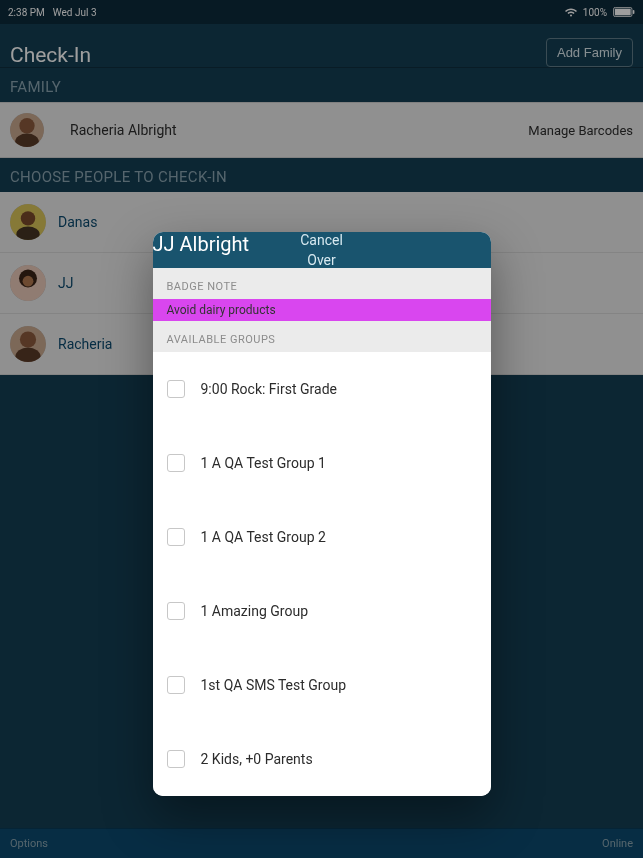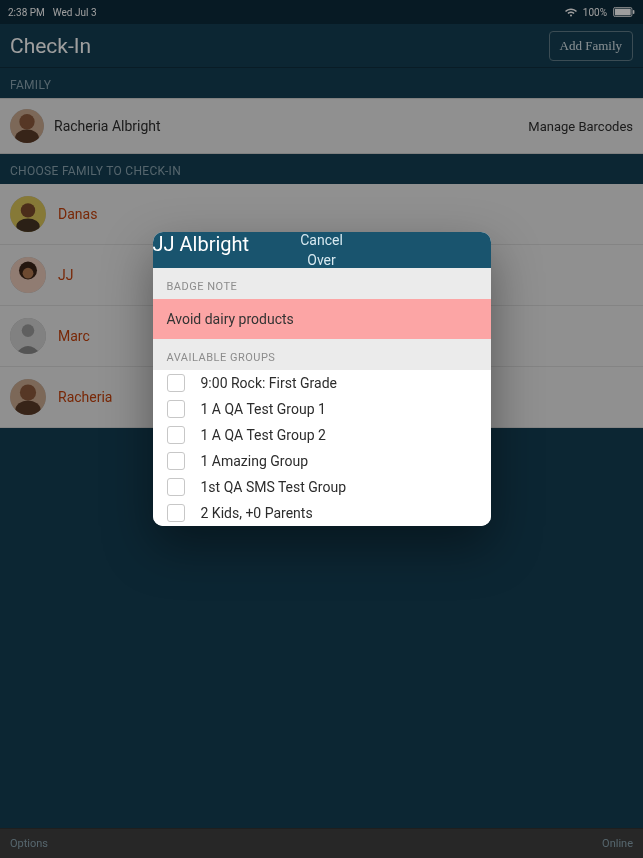--- a/index.html
+++ b/index.html
@@ -8,58 +8,58 @@
 
   
   .status-bar { height: 24px; background: #0c2a3a; color: #fff; display: flex; align-items: center; font-size: 10px; padding: 0 8px; justify-content: space-between; }
   .status-left { display:flex; gap:8px; align-items:center;}
   .status-right { display:flex; gap:6px; align-items:center;}
   .wifi-icon, .battery-icon { display:inline-flex; }
   .wifi-icon svg { width:12px; height:10px; }
   .battery-icon svg { width:22px; height:10px; }
 
   
-  .nav { height: 44px; background: #143e53; display:flex; align-items:center; padding: 0 10px; justify-content: space-between; border-bottom:1px solid rgba(0,0,0,0.25);}
+  .nav { height: 44px; background: #143e53; display:flex; align-items:flex-end; padding: 0 10px; justify-content: space-between; border-bottom:1px solid rgba(0,0,0,0.25);}
   .nav-title { color:#fff; font-size:21px; font-weight:400; }
   .nav-buttons { display:flex; gap:8px; }
-  .nav-btn { border:1px solid #5f7b88; color:#d9e5ea; background:transparent; font-size:13px; padding:6px 10px; border-radius:4px;font-family:Liberation Serif, serif; }
+  .nav-btn { border:1px solid #5f7b88; color:#d9e5ea; background:transparent; font-size:13px; padding:6px 10px; border-radius:4px; }
 
   
-  .section-label { color:#8aa4b0; font-size:12px; letter-spacing:0.3px; padding: 10px 10px 6px 10px; background:#143e53; }
+  .section-label { color:#8aa4b0; font-size:15px; letter-spacing:0.3px; padding: 10px 10px 6px 10px; background:#143e53; }
 
   
   .family-row { background:#e9e9e9; display:flex; align-items:center; padding:10px; justify-content:space-between; border-top:1px solid #cfcfcf; border-bottom:1px solid #cfcfcf;}
-  .family-left { display:flex; align-items:center; gap:10px;justify-content:flex-end;}
+  .family-left { display:flex; align-items:center; gap:26px;justify-content:flex-end;}
   .avatar { width:34px; height:34px; border-radius:50%; background:#bbb; display:inline-block; overflow:hidden; }
   .family-name { color:#2e2e2e; font-size:14px; }
   .manage-link { color:#2e2e2e; font-size:13px; }
 
   
   .people-header { background:#143e53; }
   .people-list { background:#e9e9e9; }
   .person-row { display:flex; align-items:center; padding:12px 10px; gap:12px; border-bottom:1px solid #d5d5d5;}
   .person-row .avatar { width:36px; height:36px; }
-  .person-name { color:#c2410c; font-size:14px; }
+  .person-name { color:#0c4a6e; font-size:14px; }
   .add-person { padding:14px 10px; color:#1f7aa3; font-size:14px; background:#e9e9e9; border-bottom:1px solid #d5d5d5;}
   
   
-  .footer { position:absolute; bottom:0; left:0; right:0; height:30px; background:#404040; display:flex; justify-content:space-between; align-items:center; padding:0 10px; color:#8aa4b0; font-size:11px; border-top:1px solid rgba(0,0,0,0.2);}
+  .footer { position:absolute; bottom:0; left:0; right:0; height:30px; background:#0c4a6e; display:flex; justify-content:space-between; align-items:center; padding:0 10px; color:#8aa4b0; font-size:11px; border-top:1px solid rgba(0,0,0,0.2);}
 
   
   .scrim { position:absolute; inset:0; background:rgba(0,0,0,0.38); }
 
   
   .modal { position:absolute; top:232px; left:50%; transform:translateX(-50%); width:338px; background:#fff; border-radius:10px; overflow:hidden; box-shadow:0 20px 50px rgba(0,0,0,0.4); }
   .modal-header { background:#19546e; color:#fff; height:36px; display:flex; align-items:center; justify-content:space-between; padding:0 14px; font-size:14px;flex-direction:column;}
   .modal-header .mh-title { font-weight:400; font-size:20px; position:absolute; left:0; right:0; pointer-events:none;}
   .modal-header .mh-left, .modal-header .mh-right { color:#d7e9f0; font-size:14px; z-index:1;}
   .modal-section-label { background:#ebebeb; color:#8c8c8c; font-size:11px; letter-spacing:0.5px; padding:12px 14px 6px 14px; }
-  .modal-note { background:#fca5a5; padding:12px 14px; font-size:14px; color:#333; }
+  .modal-note { background:#d946ef; padding:4px 14px; font-size:12px; color:#333; }
   .group-list { background:#fff; }
-  .group-row { display:flex; align-items:center; gap:16px; padding:4px 14px; font-size:14px; color:#2c2c2c;}
+  .group-row { display:flex; align-items:center; gap:16px; padding:28px 14px; font-size:14px; color:#2c2c2c;}
   .checkbox { width:18px; height:18px; border:1.5px solid #c7c7c7; border-radius:3px; flex-shrink:0;}
   
   
   .avatar svg { width:100%; height:100%; }
 </style>
 </head>
 <body>
 
 <div class="status-bar">
   <div class="status-left">
@@ -98,45 +98,37 @@
           <circle cx="20" cy="20" r="20" fill="#c8a88f"></circle>
           <circle cx="20" cy="15" r="9" fill="#8b5a3c"></circle>
           <ellipse cx="20" cy="34" rx="14" ry="10" fill="#5a3a28"></ellipse>
         </svg>
     </span>
     <span class="family-name">Racheria Albright</span>
   </div>
   <span class="manage-link">Manage Barcodes</span>
 </div>
 
-<div class="section-label people-header">CHOOSE FAMILY TO CHECK-IN</div>
+<div class="section-label people-header">CHOOSE PEOPLE TO CHECK-IN</div>
 <div class="people-list">
   <div class="person-row">
     <span class="avatar"><svg viewBox="0 0 40 40">
           <circle cx="20" cy="20" r="20" fill="#d9c45a"></circle>
           <circle cx="20" cy="16" r="8" fill="#7a4a2a"></circle>
           <ellipse cx="20" cy="34" rx="13" ry="9" fill="#463524"></ellipse>
         </svg></span>
     <span class="person-name">Danas</span>
   </div>
   <div class="person-row">
     <span class="avatar"><svg viewBox="0 0 40 40">
           <circle cx="20" cy="20" r="20" fill="#e8c8b8"></circle>
           <circle cx="20" cy="15" r="10" fill="#3a2418"></circle>
           <circle cx="20" cy="18" r="6" fill="#b07850"></circle>
         </svg></span>
     <span class="person-name">JJ</span>
-  </div>
-  <div class="person-row">
-    <span class="avatar"><svg viewBox="0 0 40 40">
-          <circle cx="20" cy="20" r="20" fill="#d0d0d0"></circle>
-          <circle cx="20" cy="14" r="7" fill="#9a9a9a"></circle>
-          <path d="M6 40 Q20 22 34 40" fill="#888"></path>
-        </svg></span>
-    <span class="person-name">Marc</span>
   </div>
   <div class="person-row">
     <span class="avatar"><svg viewBox="0 0 40 40">
           <circle cx="20" cy="20" r="20" fill="#c8a88f"></circle>
           <circle cx="20" cy="15" r="9" fill="#8b5a3c"></circle>
           <ellipse cx="20" cy="34" rx="14" ry="10" fill="#5a3a28"></ellipse>
         </svg></span>
     <span class="person-name">Racheria</span>
   </div>
 </div>

